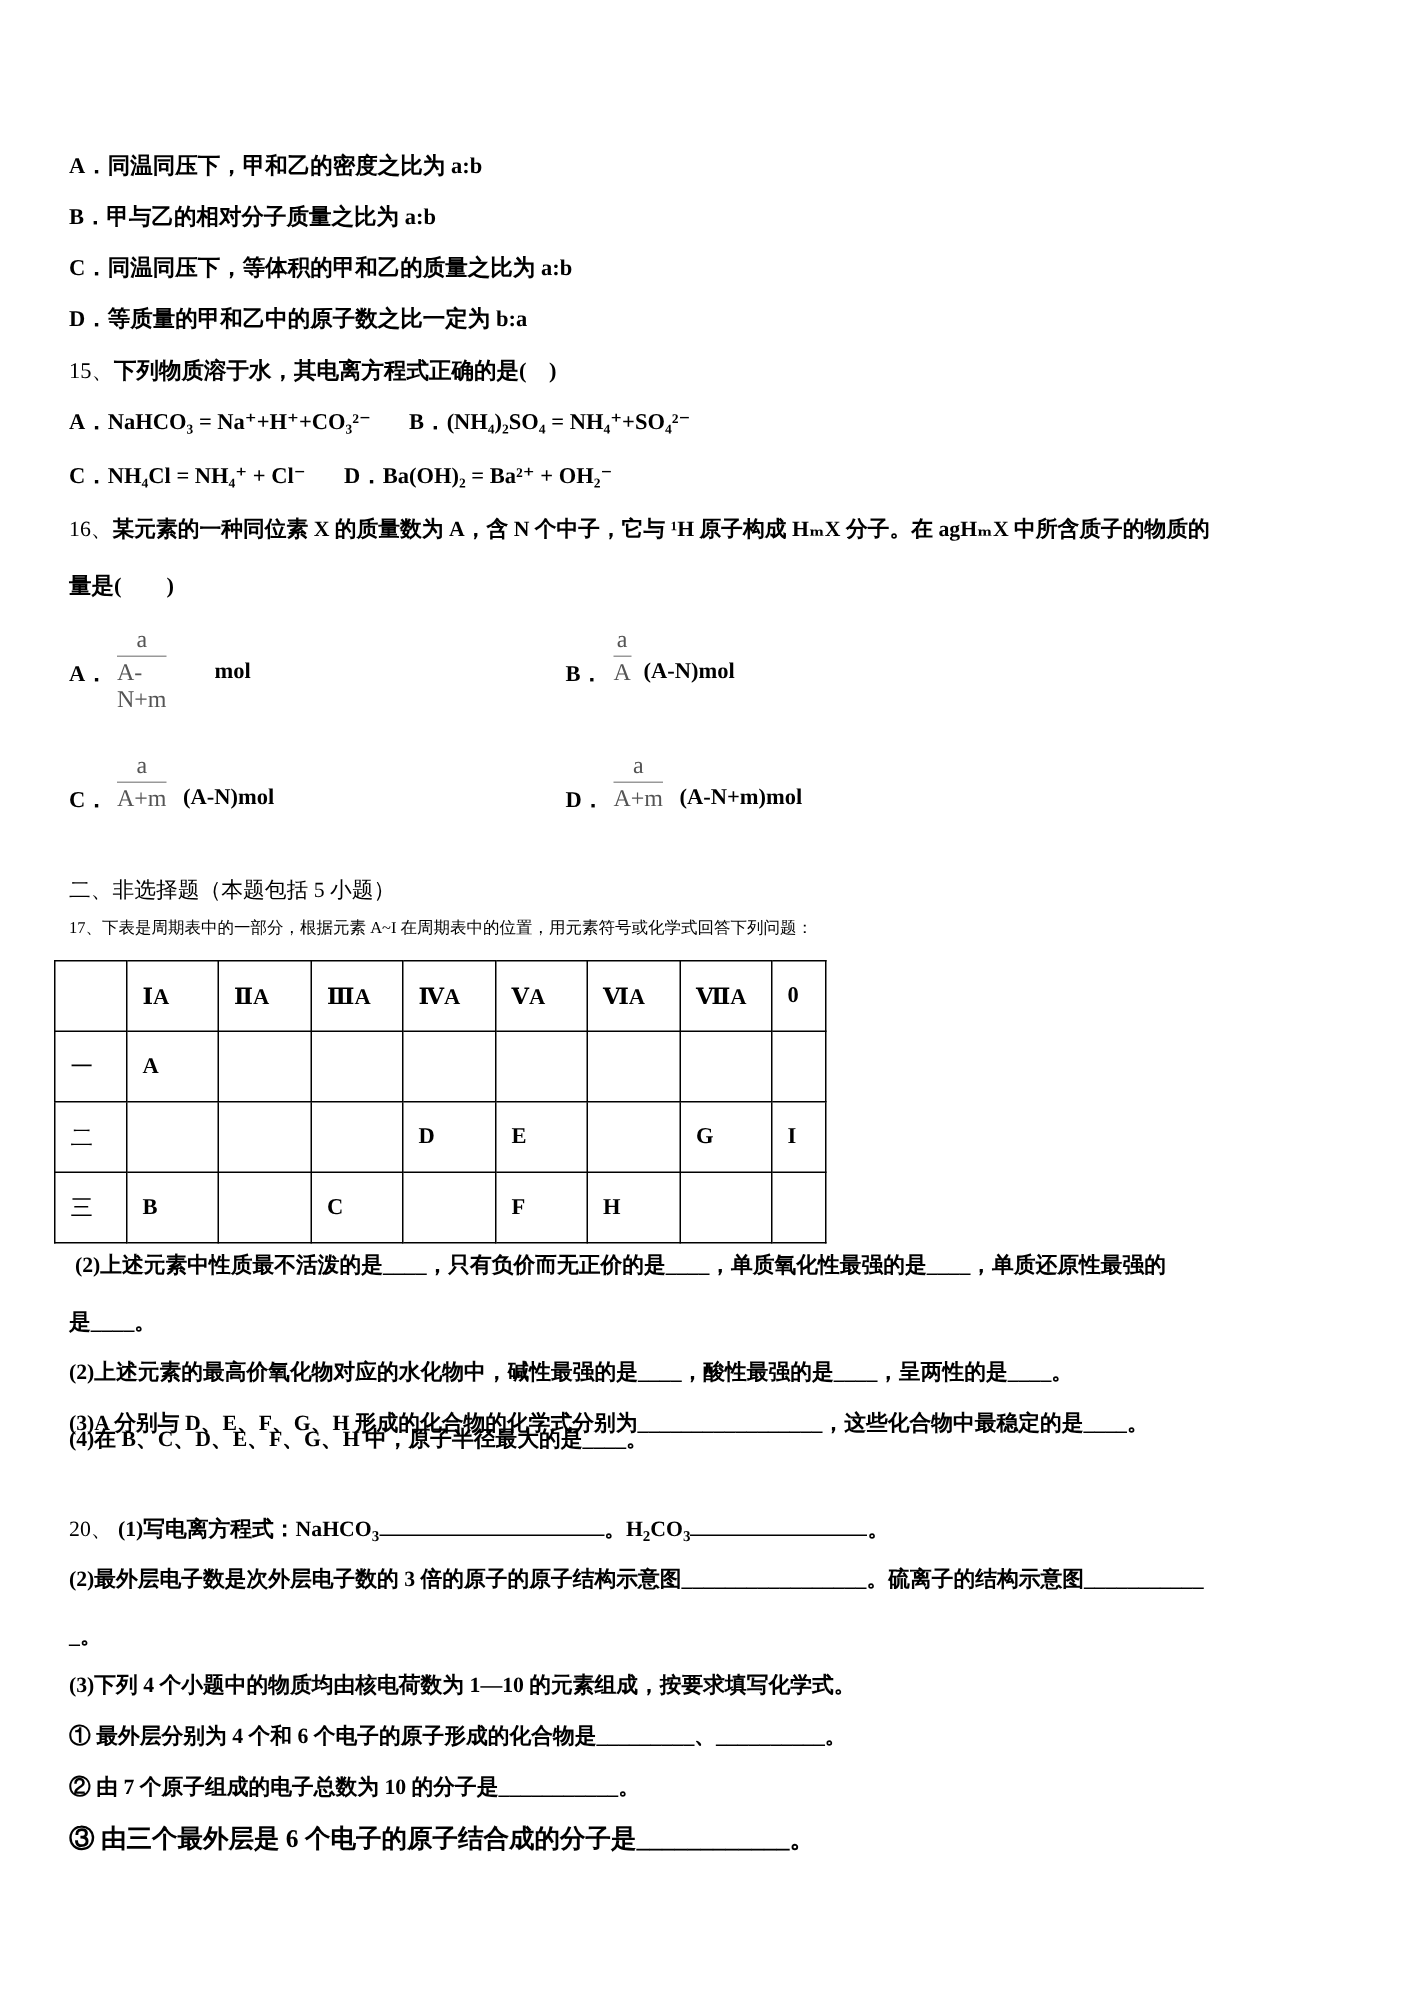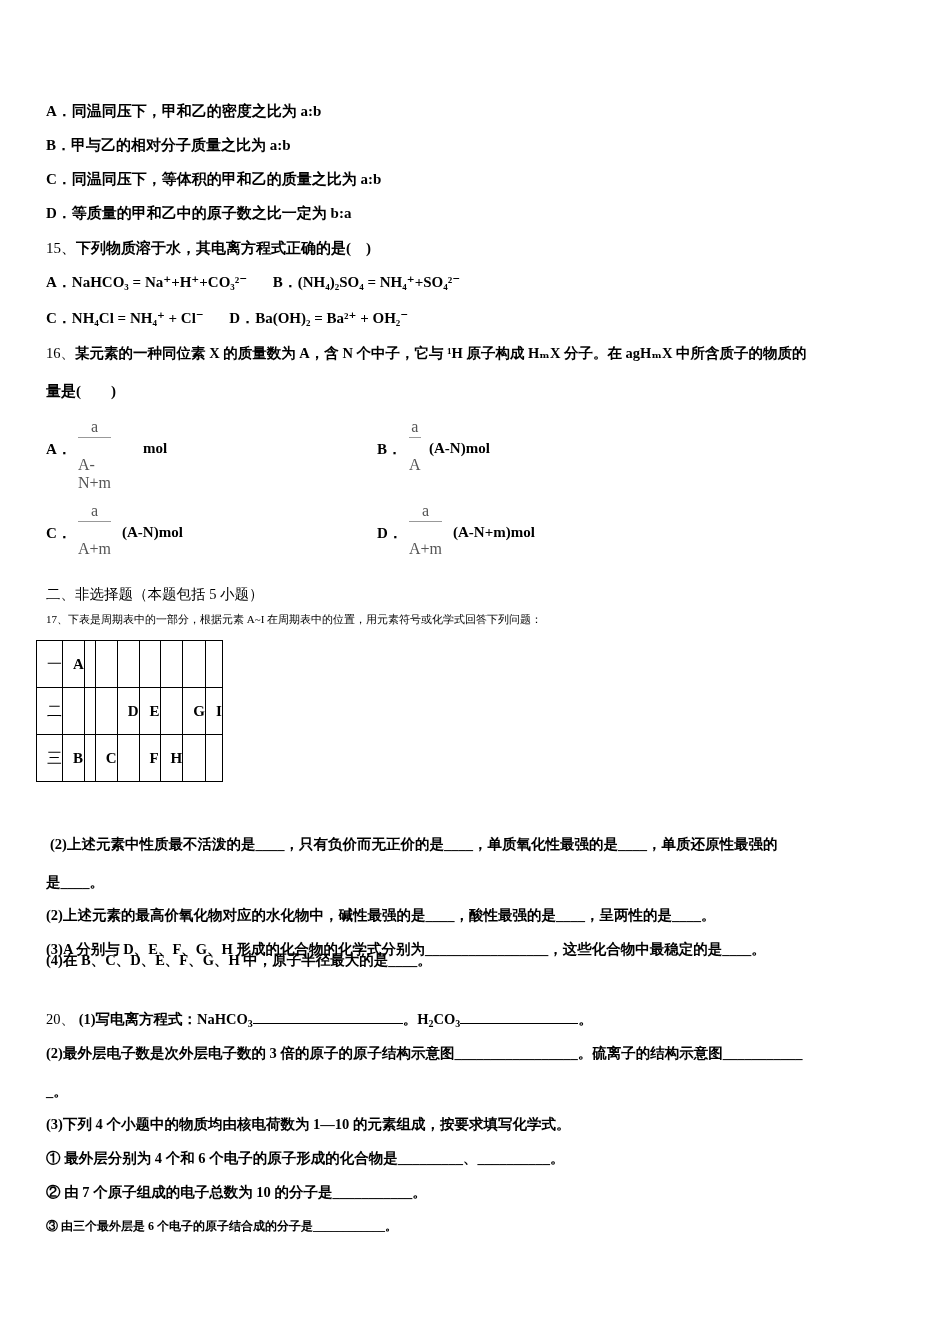--- a/index.html
+++ b/index.html
@@ -16,21 +16,21 @@
   sub { font-size: 10px; vertical-align: -3px; line-height: 0; }
   .frac-opt { position: absolute; font-size: 15px; font-weight: bold; }
   .frac-opt .lbl { position: absolute; left: 0; top: 22px; }
   .frac {
     position: absolute; left: 32px; top: 0;
     display: inline-flex; flex-direction: column; align-items: center;
     font-weight: normal; color: #555; font-size: 16px;
   }
   .frac .numr { line-height: 18px; }
   .frac .bar { border-top: 1px solid #999; align-self: stretch; margin: 1px 0 2px 0; }
-  .frac .den { line-height: 18px; margin-top: 16px; }
+  .frac .den { line-height: 18px; }
   .frac-tail { position: absolute; top: 22px; white-space: nowrap; }
   table.pt {
     position: absolute; left: 36px; top: 640px;
     border-collapse: collapse;
   }
   table.pt td {
     border: 1px solid #000; height: 46px; padding: 0 0 0 10px;
     font-size: 15px; font-weight: bold; vertical-align: middle;
     font-family: "Liberation Serif", "DejaVu Serif", serif;
   }
@@ -114,20 +114,31 @@
 <div class="line" style="top:584px; font-weight:normal; font-size:14.5px">
   <span>二、非选择题（本题包括 5 小题）</span>
 </div>
 
 <div class="line" style="top:609px; font-weight:normal; font-size:11px">
   <span>17、</span><span>下表是周期表中的一部分，根据元素 A~I 在周期表中的位置，用元素符号或化学式回答下列问题：</span>
 </div>
 
 <table class="pt">
   <tbody>
+      <tr>
+    <td style="width:37px"></td>
+    <td style="width:50px">ⅠA</td>
+    <td style="width:51px">ⅡA</td>
+    <td style="width:50px">ⅢA</td>
+    <td style="width:51px">ⅣA</td>
+    <td style="width:50px">ⅤA</td>
+    <td style="width:51px">ⅥA</td>
+    <td style="width:50px">ⅦA</td>
+    <td style="width:25px">0</td>
+  </tr>
   <tr>
     <td class="rh">一</td>
     <td>A</td>
     <td></td>
     <td></td>
     <td></td>
     <td></td>
     <td></td>
     <td></td>
     <td></td>
@@ -184,15 +195,15 @@
 </div>
 <div class="line" style="top:1114px; font-size:14.5px">
   <span>(3)下列 4 个小题中的物质均由核电荷数为 1—10 的元素组成，按要求填写化学式。</span>
 </div>
 <div class="line" style="top:1148px; font-size:14.5px">
   <span>① 最外层分别为 4 个和 6 个电子的原子形成的化合物是_________、__________。</span>
 </div>
 <div class="line" style="top:1182px; font-size:14.5px">
   <span>② 由 7 个原子组成的电子总数为 10 的分子是___________。</span>
 </div>
-<div class="line" style="top:1216px; font-size:12px">
+<div class="line" style="top:1216px; font-size:17px">
   <span>③ 由三个最外层是 6 个电子的原子结合成的分子是____________。</span>
 </div>
 
 </body></html>

